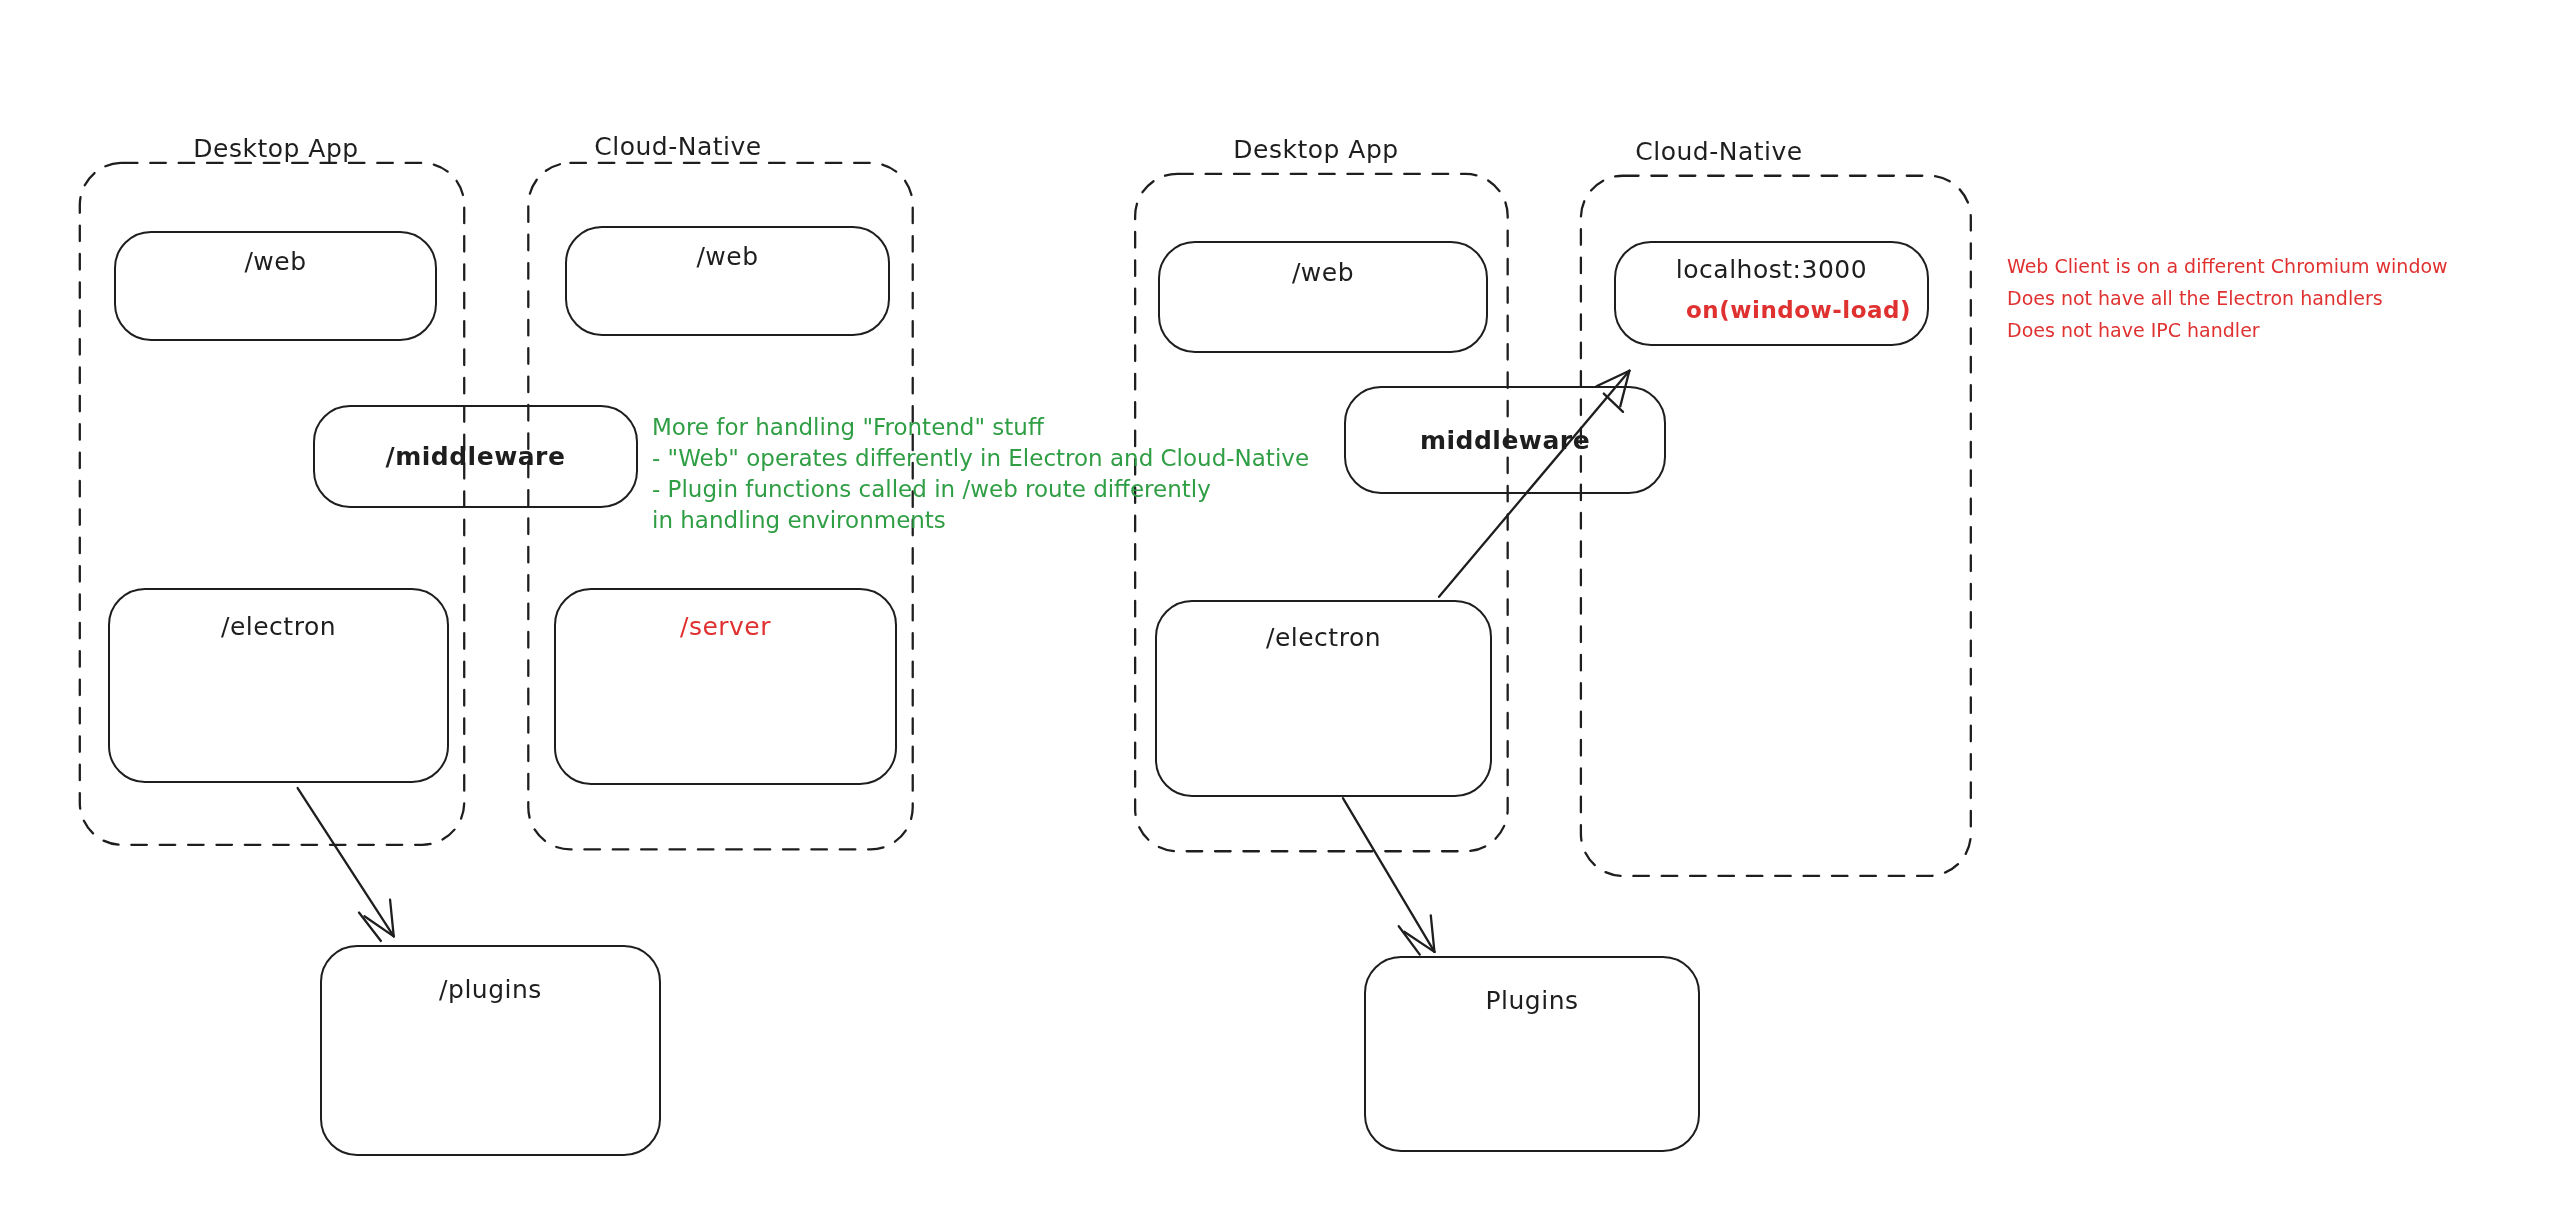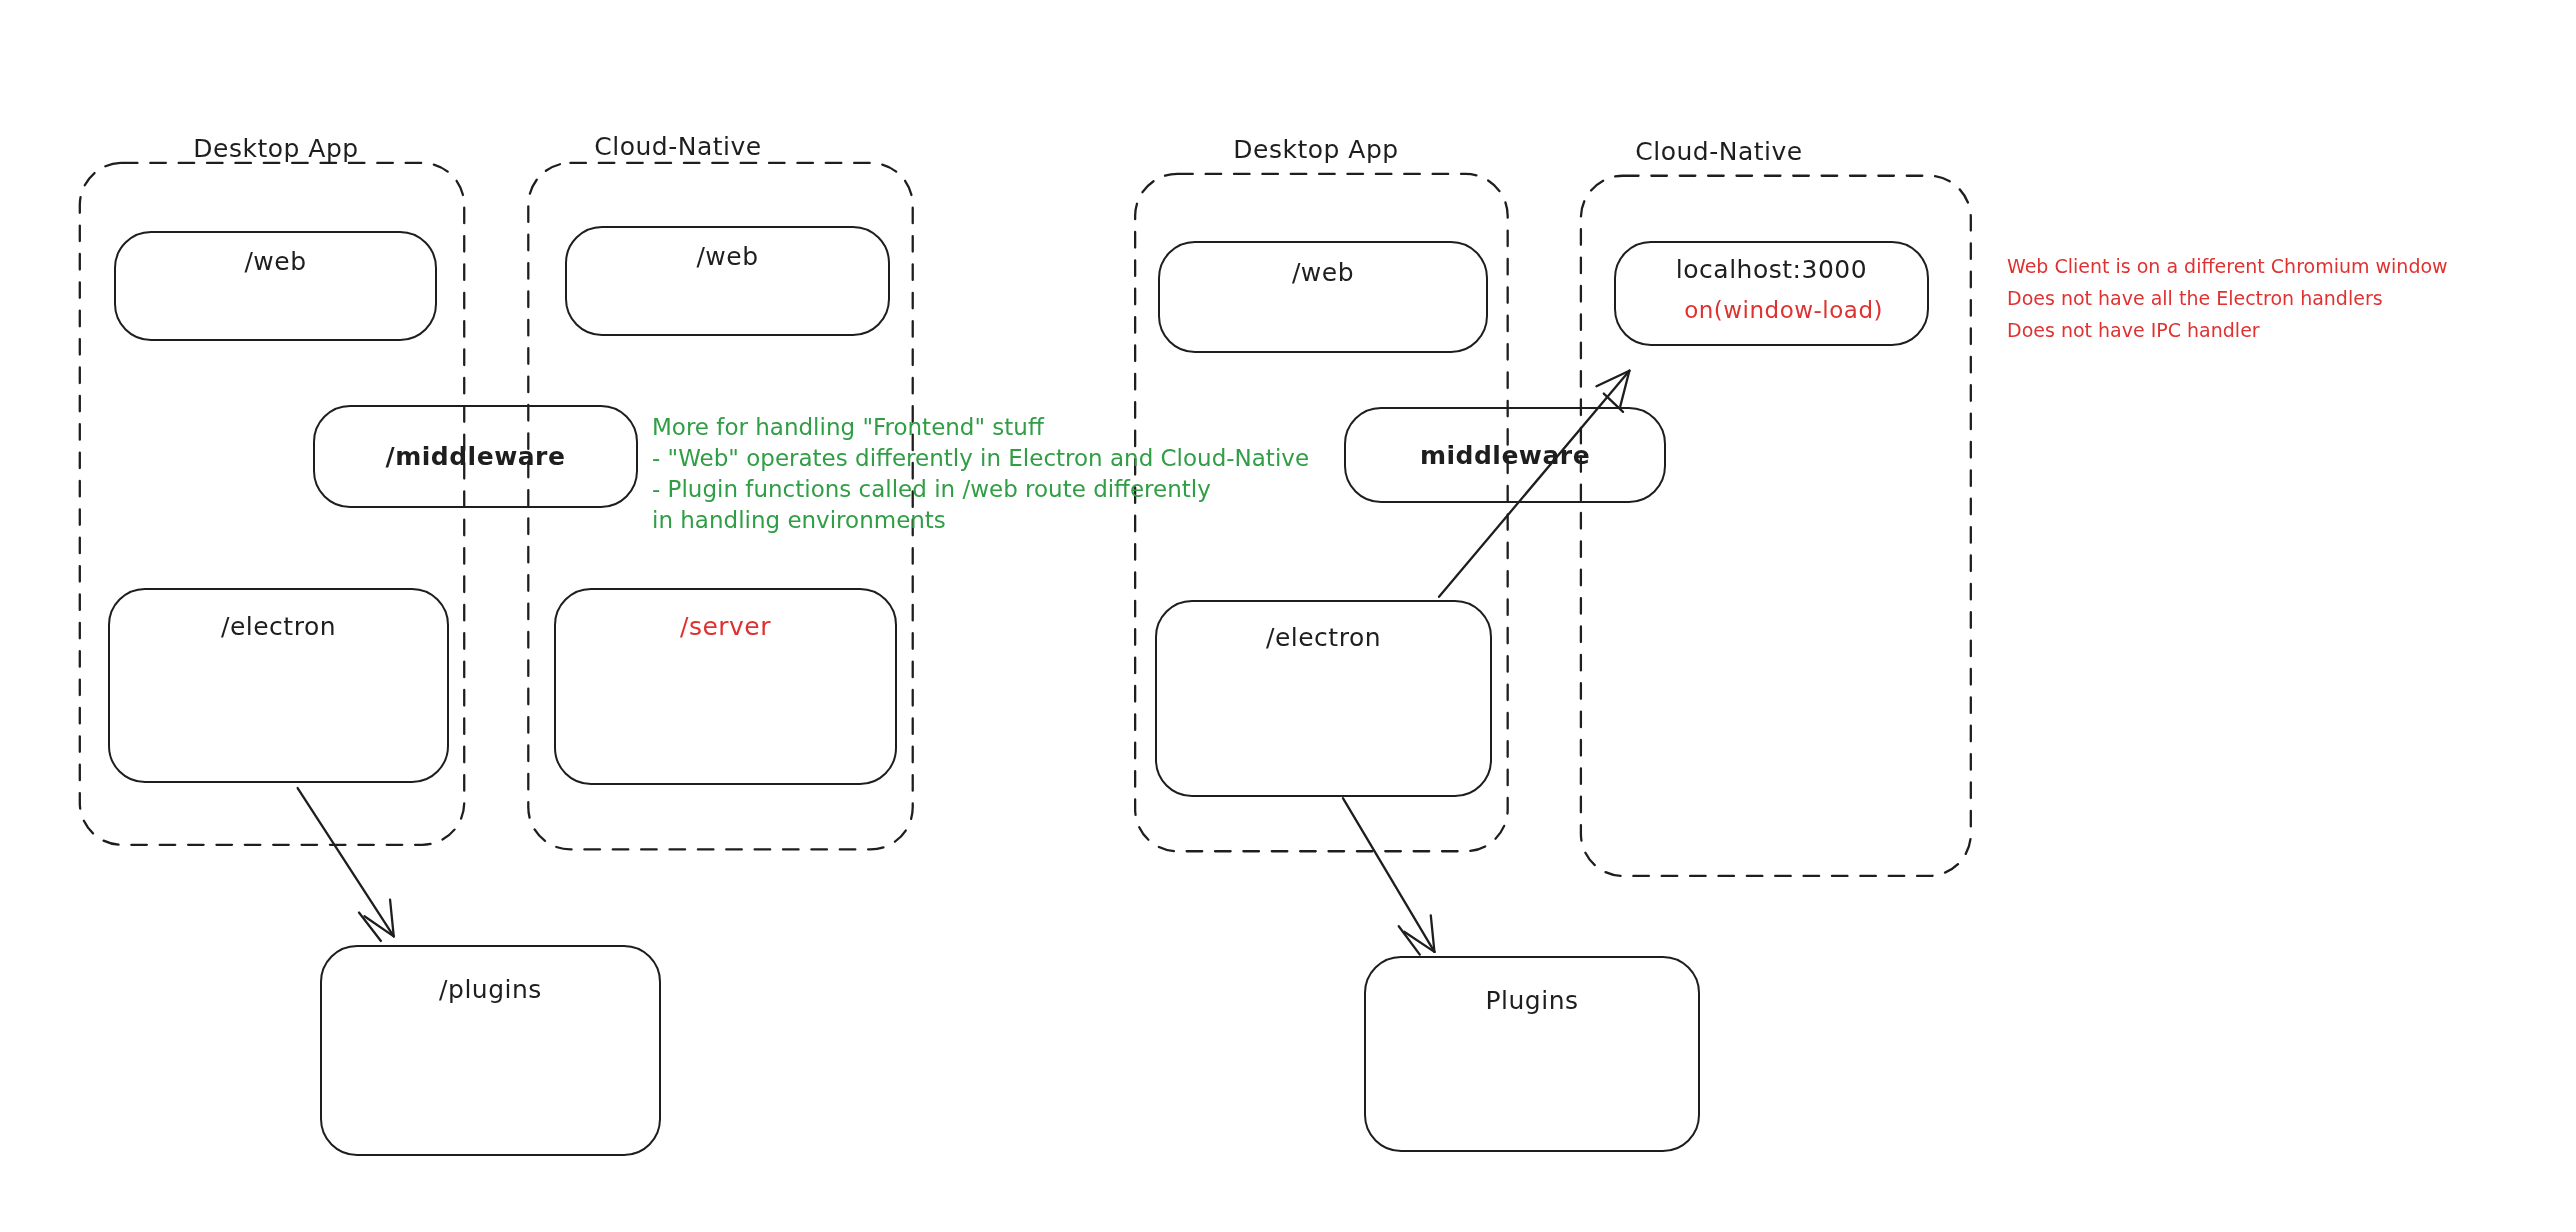--- a/index.html
+++ b/index.html
@@ -40,22 +40,23 @@
     white-space:nowrap;
   }
   .sbox.vcenter{display:flex;align-items:center;justify-content:center;}
   .sbox.vcenter .lbl{margin-top:0;font-weight:bold;}
   .red-text{color:var(--red);}
   .sublbl{
     display:block;
     text-align:right;
     font-size:23px;
     letter-spacing:0.5px;
-    padding-right:44px;
+    padding-right:16px;
     white-space:nowrap;
+    font-weight:bold;
   }
   .note{
     position:absolute;
     white-space:nowrap;
   }
   .note span{display:block;}
   .note.green{color:var(--green);font-size:23px;line-height:31px;}
   .note.red{color:var(--red);font-size:19px;line-height:32px;}
   svg .ink{stroke:var(--stroke);stroke-width:2.5;fill:none;stroke-linecap:round;stroke-linejoin:round;}
   svg .dash{stroke-dasharray:17 14;}
@@ -111,21 +112,21 @@
 
   <div class="sbox" style="left:1158px;top:241px;width:330px;height:112px">
     <span class="lbl" style="margin-top:14.6px">/web</span>
   </div>
 
   <div class="sbox" style="left:1614px;top:241px;width:315px;height:105px">
     <span class="lbl" style="margin-top:12px">localhost:3000</span>
     <span class="sublbl red-text" style="margin-top:13px">on(window-load)</span>
   </div>
 
-  <div class="sbox vcenter" style="left:1344px;top:407px;width:322px;height:96px">
+  <div class="sbox vcenter" style="left:1344px;top:386px;width:322px;height:108px">
     <span class="lbl">middleware</span>
   </div>
 
   <div class="sbox" style="left:1155px;top:600px;width:337px;height:197px">
     <span class="lbl" style="margin-top:21px">/electron</span>
   </div>
 
   <div class="sbox" style="left:1364px;top:956px;width:336px;height:196px">
     <span class="lbl" style="margin-top:27.5px">Plugins</span>
   </div>

